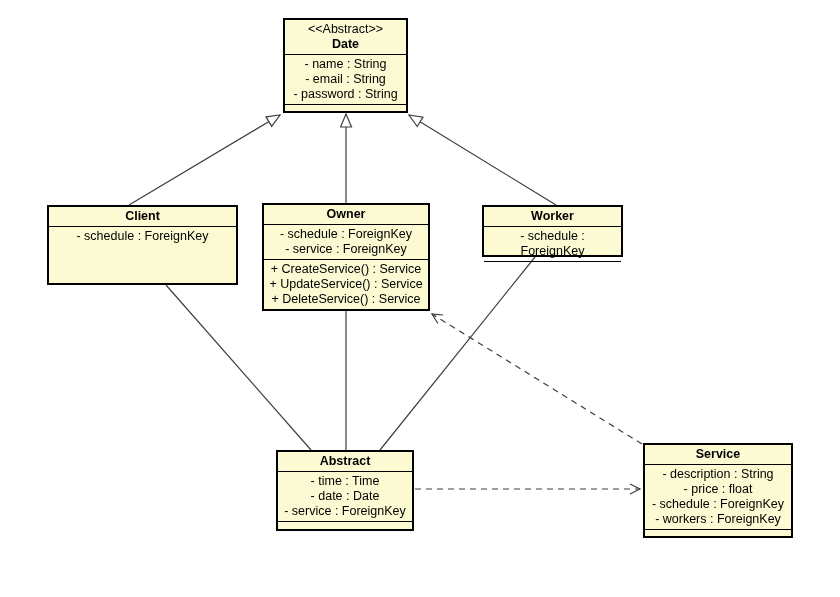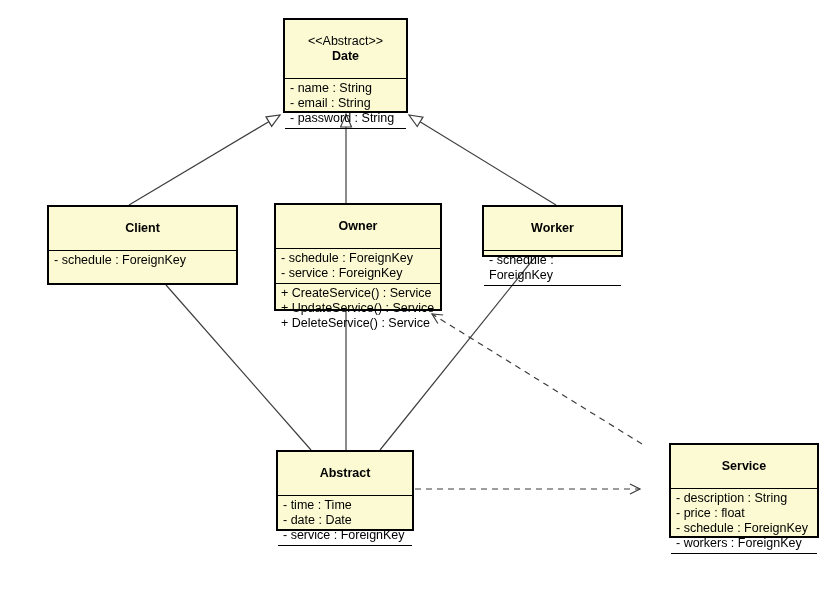--- a/index.html
+++ b/index.html
@@ -24,33 +24,33 @@
     border: 2px solid #000000;
     display: flex;
     flex-direction: column;
     color: #000000;
     font-size: 12.5px;
     line-height: 15px;
     z-index: 2;
   }
   .compartment { box-sizing: border-box; }
   .compartment:not(:first-child) { border-top: 1px solid #000000; }
-  .title-compartment { text-align: center; padding: 14px 2px; }
+  .title-compartment { text-align: center; padding: 2px 2px; }
   .class-name { font-weight: bold; }
   .stereotype { font-weight: normal; }
-  .members-compartment { padding: 2px 5px; text-align: left; }
+  .members-compartment { padding: 2px 5px; text-align: center; }
   .empty-compartment { flex: 1 1 auto; min-height: 6px; }
 
   
   #cls-user     { left: 283px; top: 18px;  width: 125px; height: 95px;  }
   #cls-client   { left: 47px;  top: 205px; width: 191px; height: 80px;  }
-  #cls-owner    { left: 262px; top: 203px; width: 168px; height: 108px; margin-left: 12px; }
+  #cls-owner    { left: 262px; top: 203px; width: 168px; height: 108px; }
   #cls-worker   { left: 482px; top: 205px; width: 141px; height: 52px;  }
   #cls-schedule { left: 276px; top: 450px; width: 138px; height: 81px;  }
-  #cls-service  { left: 643px; top: 443px; width: 150px; height: 95px; margin-left: 26px;  }
+  #cls-service  { left: 643px; top: 443px; width: 150px; height: 95px;  }
 </style>
 </head>
 <body>
 
 <div class="canvas">
 
   <svg class="edges" viewBox="0 0 840 597" xmlns="http://www.w3.org/2000/svg">
     <defs>
       <marker id="triangle" markerWidth="18" markerHeight="16" refX="14" refY="6.5" orient="auto" markerUnits="userSpaceOnUse">
         <path d="M1,1 L14,6.5 L1,12 Z" fill="#ffffff" stroke="#3d3d3d" stroke-width="1.2"></path>

